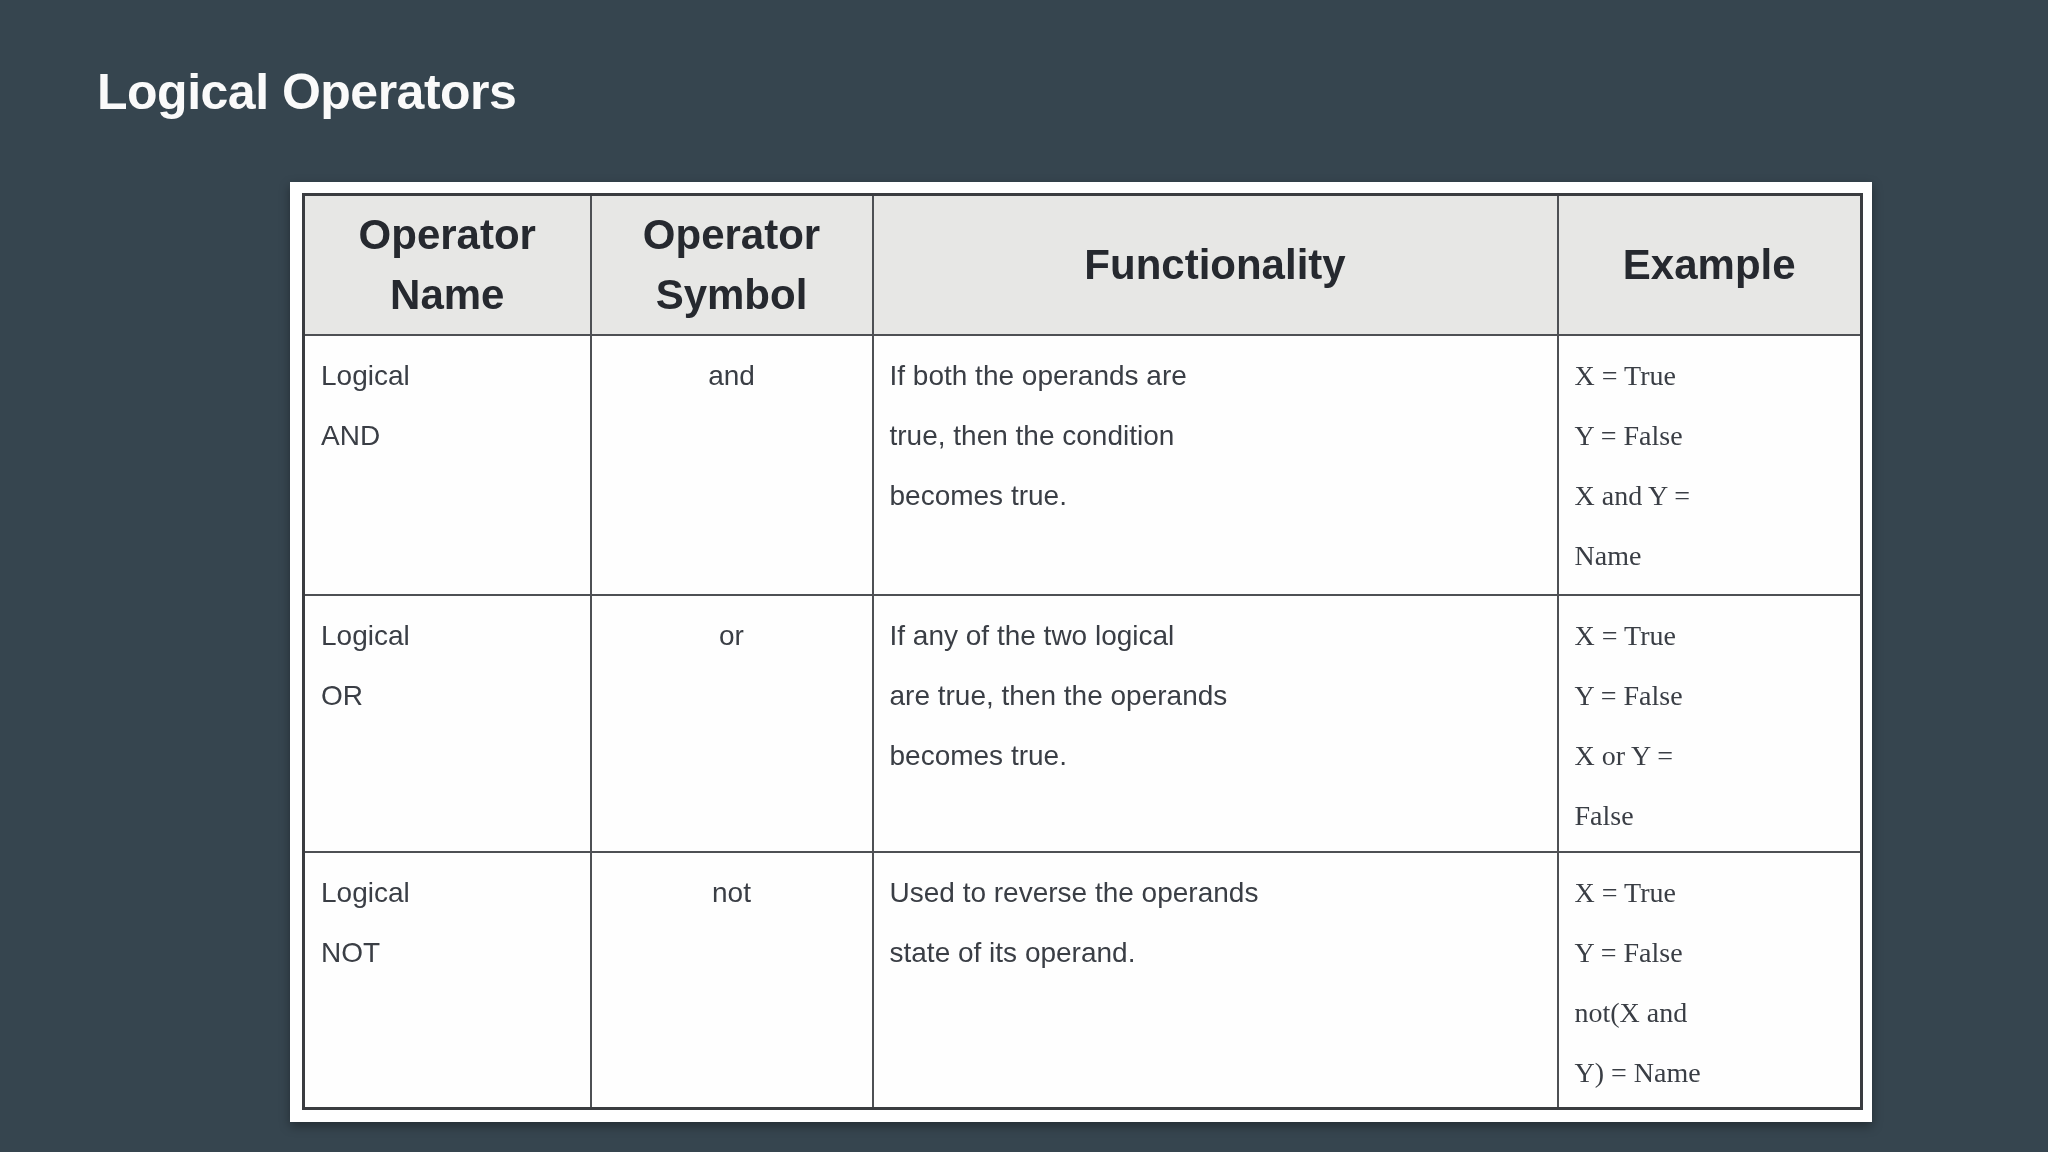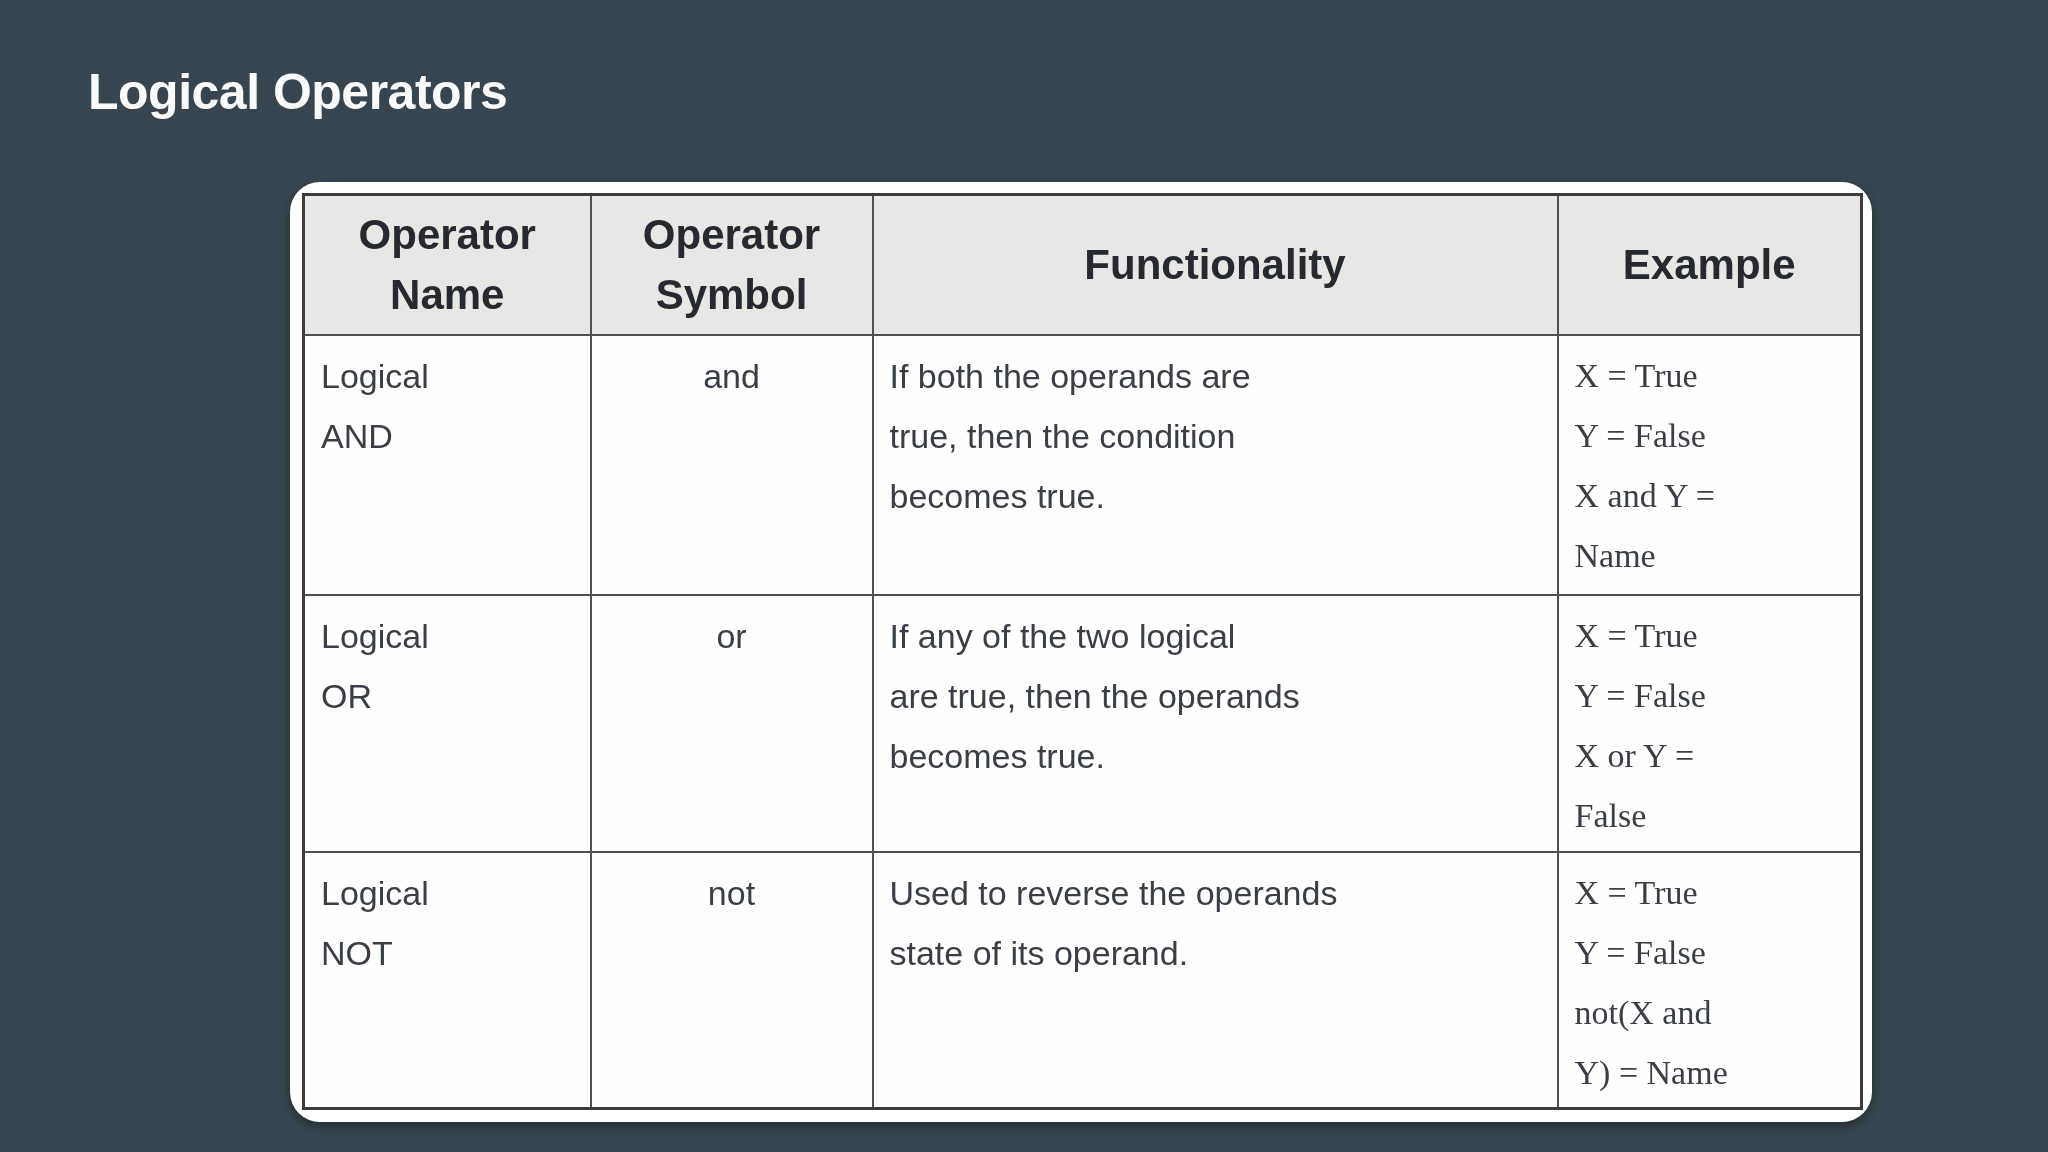--- a/index.html
+++ b/index.html
@@ -19,36 +19,35 @@
     font-family: "Liberation Sans", sans-serif;
     overflow: hidden;
   }
   .slide {
     position: relative;
     width: 2048px; height: 1152px;
     background: var(--color-background, #36454f);
   }
   .page-title {
     position: absolute;
-    left: 88px; top: 62px;
+    left: 97px; top: 62px;
     font-size: 50px;
     font-weight: bold;
     letter-spacing: -0.5px;
     color: var(--color-title, #fafafa);
     line-height: 60px;
   }
   .table-frame {
     position: absolute;
     left: 290px; top: 182px;
     width: 1582px;
     box-sizing: border-box;
     background: var(--color-frame, #ffffff);
     padding: 11px 13px 12px 12px;
     box-shadow: 0 4px 10px rgba(0,0,0,0.35);
-    border-radius: 30px;
   }
   table.ops {
     border-collapse: collapse;
     table-layout: fixed;
     width: 100%;
     border: 3px solid var(--color-outer-border, #3a3c40);
   }
   table.ops th, table.ops td {
     border: 2px solid var(--color-border, #4e5054);
     box-sizing: border-box;
@@ -60,21 +59,21 @@
     font-weight: bold;
     line-height: 60px;
     text-align: center;
     vertical-align: middle;
     height: 140px;
     padding: 0;
   }
   table.ops td {
     background: var(--color-body-bg, #fefefe);
     color: var(--color-body-text, #3a3e45);
-    font-size: 34px;
+    font-size: 28px;
     line-height: 60px;
     vertical-align: top;
     padding: 10px 16px 4px 16px;
   }
   td.symbol-cell { text-align: center; }
   td.functionality-cell { padding-left: 20px; margin-left: 12px; }
   td.example-cell { padding-left: 18px; font-family: Liberation Serif, serif; }
   tr.row-1 { height: 260px; }
   tr.row-2 { height: 257px; }
   tr.row-3 { height: 247px; }

